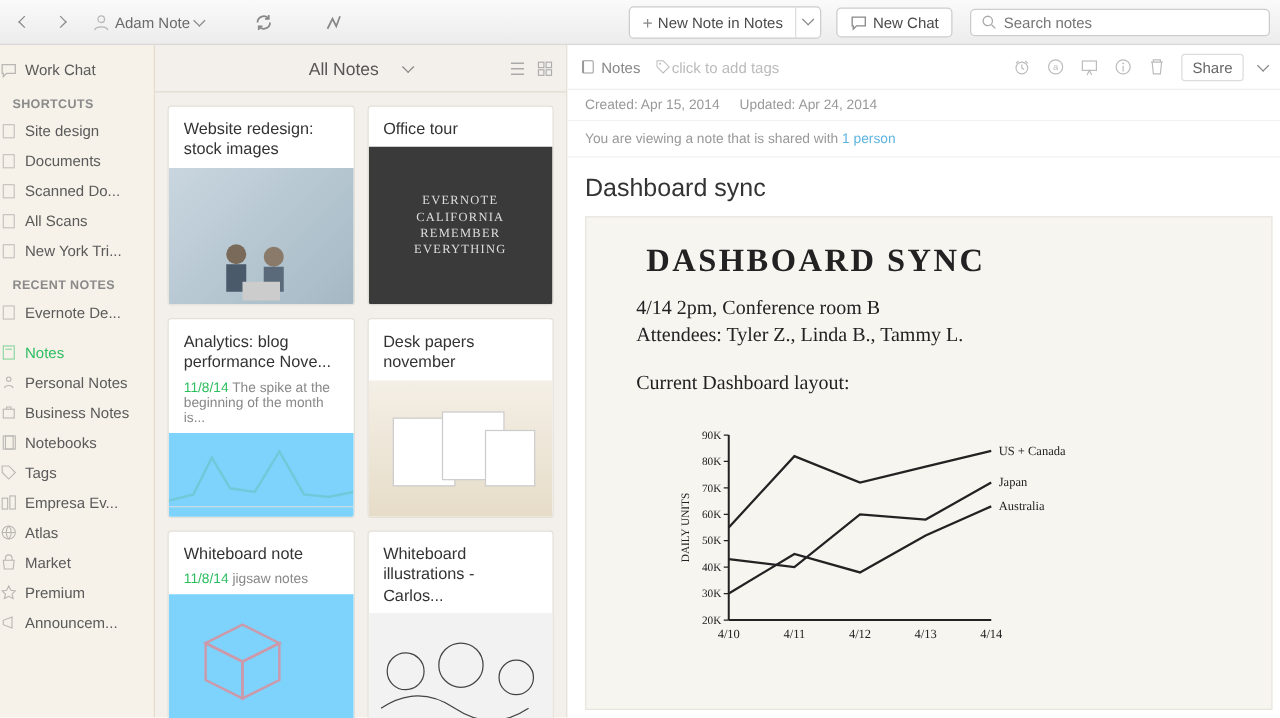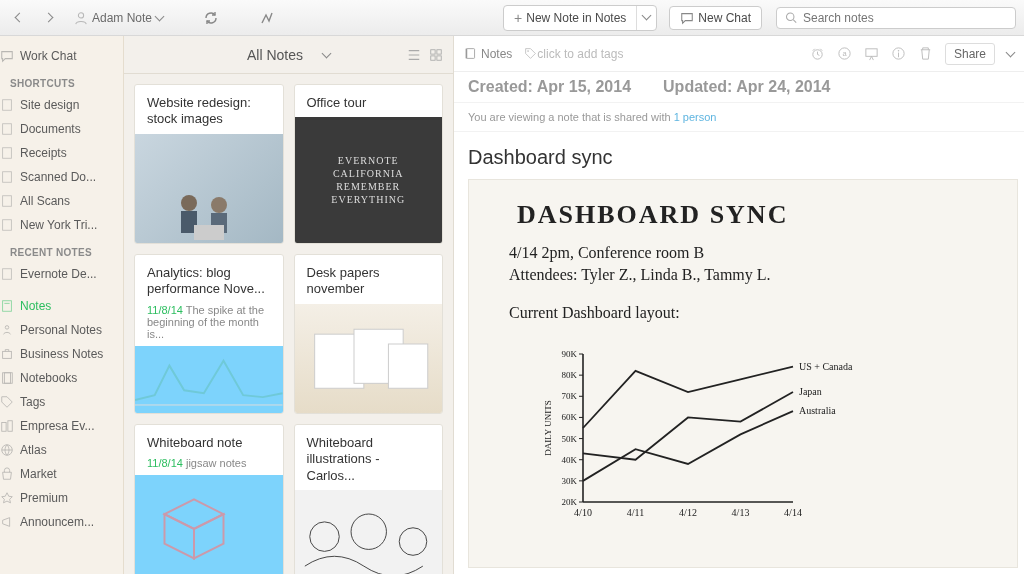--- a/index.html
+++ b/index.html
@@ -28,21 +28,21 @@
 .card-title { padding: 10px 12px 6px; font-size: 13px; color: #333; line-height: 1.25; }
 .card-sub { padding: 0 12px 6px; font-size: 11px; color: #888; }
 .card-sub .date { color: #2dbe60; }
 .card-img { flex: 1; background: #7dd3fc; }
 .detail { flex: 1; background: #fff; display: flex; flex-direction: column; }
 .detail-toolbar { height: 36px; border-bottom: 1px solid #eee; display: flex; align-items: center; padding: 0 10px; gap: 12px; }
 .dt-left { display: flex; align-items: center; gap: 12px; color: #888; }
 .dt-icons { margin-left: auto; display: flex; align-items: center; gap: 12px; color: #bbb; }
 .dt-icons span { cursor: pointer; }
 .share-btn { border: 1px solid #ddd; border-radius: 3px; padding: 3px 8px; font-size: 12px; color: #666; cursor: pointer; display: flex; gap: 4px; align-items: center; }
-.meta-row { padding: 6px 14px; font-size: 16px; color: #999; border-bottom: 1px solid #f2f2f2; display: flex; gap: 32px; font-weight: bold; }
+.meta-row { padding: 6px 14px; font-size: 11px; color: #999; border-bottom: 1px solid #f2f2f2; display: flex; gap: 16px; }
 .share-banner { padding: 8px 14px; font-size: 11px; color: #999; border-bottom: 1px solid #f2f2f2; }
 .share-banner a { color: #5fb5e0; cursor: pointer; }
 .note-title { padding: 14px 14px 10px; font-size: 20px; font-weight: 300; color: #333; }
 .note-body { flex: 1; margin: 0 6px 6px 14px; background: #f7f5f0; border: 1px solid #e8e5dd; position: relative; overflow: hidden; }
 .handwrite { font-family: "Comic Sans MS", "Marker Felt", cursive; color: #222; position: absolute; }
 .hw-title { top: 20px; left: 48px; font-size: 26px; letter-spacing: 2px; font-weight: 700; }
 .hw-line1 { top: 64px; left: 40px; font-size: 16px; }
 .hw-line2 { top: 86px; left: 40px; font-size: 16px; }
 .hw-line3 { top: 124px; left: 40px; font-size: 16px; }
 .sketch-chart { position: absolute; left: 70px; top: 168px; width: 340px; height: 180px; }
@@ -126,26 +126,20 @@
           <svg class="sb-icon" viewBox="0 0 16 16">
             <rect x="3" y="2" width="10" height="12" fill="none" stroke="#999"></rect>
           </svg>
           <span>Site design</span>
         </div>
         <div class="sb-row">
           <svg class="sb-icon" viewBox="0 0 16 16">
             <rect x="3" y="2" width="10" height="12" fill="none" stroke="#999"></rect>
           </svg>
           <span>Documents</span>
-        </div>
-        <div class="sb-row">
-          <svg class="sb-icon" viewBox="0 0 16 16">
-            <rect x="3" y="2" width="10" height="12" fill="none" stroke="#999"></rect>
-          </svg>
-          <span>Receipts</span>
         </div>
         <div class="sb-row">
           <svg class="sb-icon" viewBox="0 0 16 16">
             <rect x="3" y="2" width="10" height="12" fill="none" stroke="#999"></rect>
           </svg>
           <span>Scanned Do...</span>
         </div>
         <div class="sb-row">
           <svg class="sb-icon" viewBox="0 0 16 16">
             <rect x="3" y="2" width="10" height="12" fill="none" stroke="#999"></rect>

